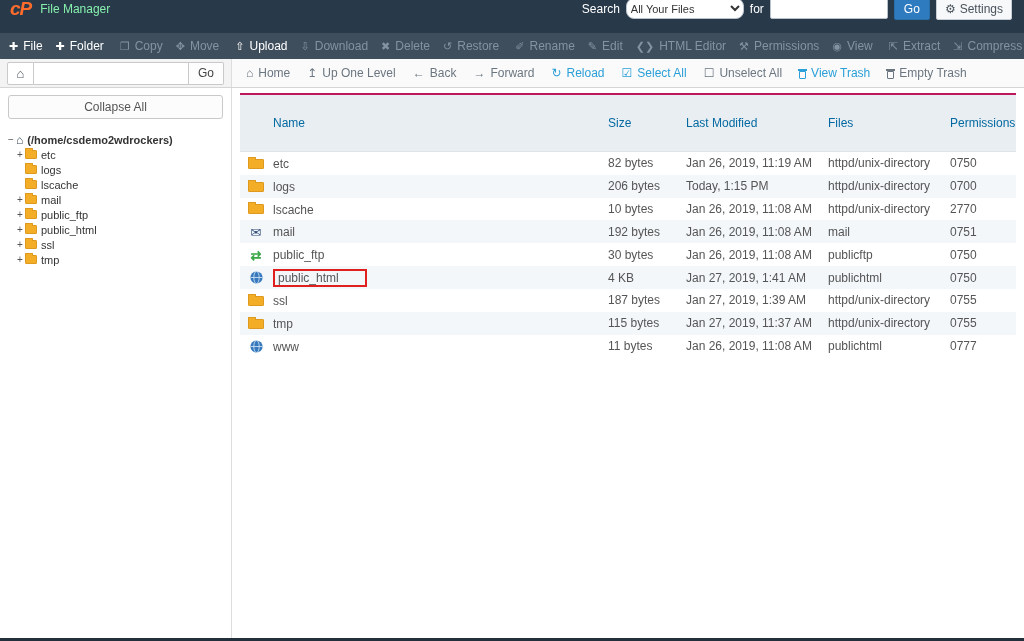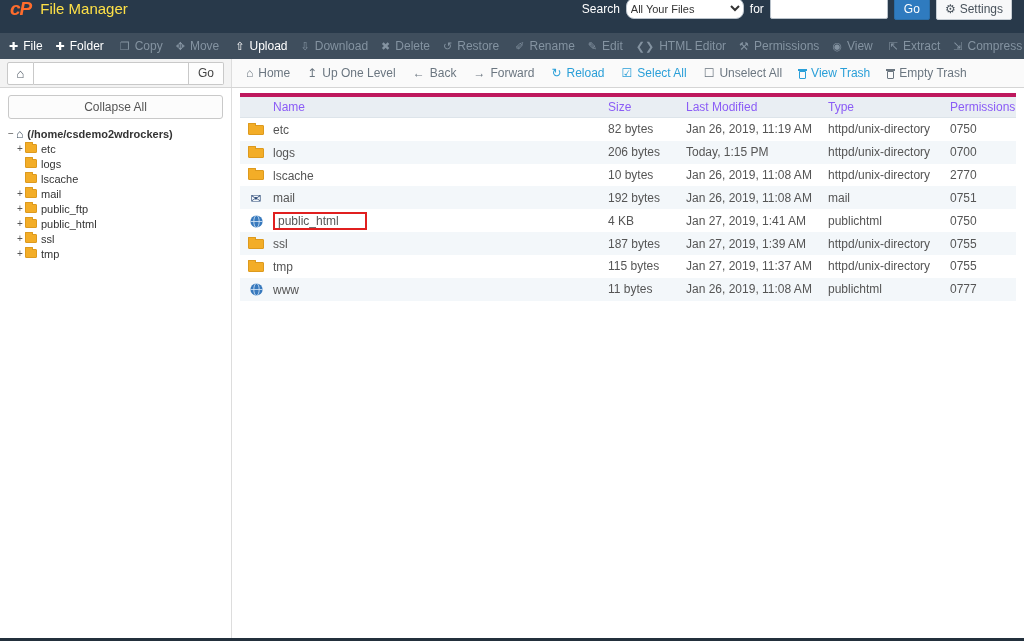--- a/index.html
+++ b/index.html
@@ -5,21 +5,21 @@
 <style>
   *{margin:0;padding:0;box-sizing:border-box}
   html,body{margin:0}
   body{width:1024px;height:641px;position:relative;overflow:hidden;background:#fff;color:#333;
        font-family:"Liberation Sans",sans-serif;font-size:12px}
 
   
   .topbar{height:33px;background:#28394a;display:flex;justify-content:space-between;align-items:center;padding:0 12px 16px 10px}
   .brand{display:flex;align-items:center;gap:9px}
   .logo{color:#ff6c2c;font-weight:700;font-size:19px;font-style:italic;letter-spacing:-1px}
-  .title{color:#fde047;font-size:15px}
+  .title{color:#86efac;font-size:12px}
   .search-area{display:flex;align-items:center;gap:6px;color:#fff;font-size:12px}
   .scope{height:21px;min-width:118px;font-size:11px;border:1px solid #b9c2cb;border-radius:8px;background:#fff;color:#333}
   .search-input{height:21px;width:118px;border:1px solid #b9c2cb;border-radius:2px;padding:0 5px;font-size:12px}
   .btn-go{height:22px;padding:0 9px;background:#2f7bbf;color:#fff;border:1px solid #2a6ea8;border-radius:2px;font-size:12px;cursor:pointer}
   .btn-settings{height:22px;padding:0 8px;background:#f7f8f9;color:#49535c;border:1px solid #c6cdd3;border-radius:2px;font-size:12px;display:flex;align-items:center;gap:4px;cursor:pointer}
 
   
   .toolbar{height:26px;background:#3f4e5d;display:flex;align-items:center;padding:0 9px;gap:16px}
   .tb-group{display:flex;align-items:center;gap:13px}
   .tb-item{display:flex;align-items:center;gap:5px;font-size:12px;cursor:pointer;white-space:nowrap}
@@ -34,34 +34,34 @@
   .path-input{flex:1;min-width:0;height:23px;border:1px solid #c9c9c9;border-left:none;padding:0 4px;font-size:11px}
   .path-go{height:23px;padding:0 9px;background:#fdfdfd;border:1px solid #c9c9c9;border-left:none;border-radius:0 2px 2px 0;font-size:12px;color:#444;cursor:pointer}
   .nav-right{flex:1;background:#fafafa;display:flex;align-items:center;gap:17px;padding:0 14px;font-size:12px}
   .nav-item{display:flex;align-items:center;gap:5px;cursor:pointer;white-space:nowrap}
   .nav-item.gray{color:#6b7680}
   .nav-item.blue{color:#2a9fd8}
 
   
   .body{display:flex;height:550px}
   .sidebar{width:232px;min-width:232px;border-right:1px solid #ddd;padding-top:6px;background:#fff}
-  .collapse-all{display:block;margin:1px 8px 1px;width:calc(100% - 16px);height:24px;background:#fcfcfc;border:1px solid #c9c9c9;border-radius:3px;color:#555;font-size:12px;cursor:pointer}
+  .collapse-all{display:block;margin:1px 8px 7px;width:calc(100% - 16px);height:24px;background:#fcfcfc;border:1px solid #c9c9c9;border-radius:3px;color:#555;font-size:12px;cursor:pointer}
   .tree{padding:6px 6px;font-size:11px;color:#333}
   .tree-row{display:flex;align-items:center;height:15px;cursor:pointer}
   .tree-row.child{padding-left:9px}
   .toggle{width:10px;min-width:10px;color:#555;font-size:10px;text-align:center}
   .tree-label{margin-left:4px;white-space:nowrap}
   .root-label{font-weight:bold}
   .tree-row .home-icon{color:#394a5a;font-size:12px}
 
   
   .content{flex:1;padding:5px 8px;overflow:hidden;background:#fff}
   .ftable{width:100%;border-collapse:collapse;font-size:12px;table-layout:fixed}
   .c-size{width:78px}.c-mod{width:142px}.c-type{width:122px}.c-perm{width:72px}
-  .ftable th{background:#e9eef3;color:#8b5cf6;font-weight:normal;text-align:left;padding:3px 6px;cursor:pointer;border-top:4px solid #be185d;border-bottom:1px solid #dde4ea}
+  .ftable th{background:#e9eef3;color:#0369a1;font-weight:normal;text-align:left;padding:21px 6px;cursor:pointer;border-top:2px solid #be185d;border-bottom:1px solid #dde4ea}
   .ftable th.col-name{padding-left:33px}
   .ftable td{padding:4px 6px;color:#555;white-space:nowrap;overflow:hidden}
   .ftable tbody tr{cursor:pointer}
   .ftable tbody tr:nth-child(even){background:#f3f7fa}
   td.col-name{padding-left:8px}
   td .ic{width:16px;margin-right:9px;vertical-align:middle;display:inline-flex;align-items:center;justify-content:center}
   .file-name{vertical-align:middle}
   .file-name.hl{display:inline-block;border:2px solid #e01f1f;padding:0 26px 0 3px;margin:-2px 0}
 
   
@@ -282,21 +282,21 @@
             <col class="c-size">
             <col class="c-mod">
             <col class="c-type">
             <col class="c-perm">
           </colgroup>
         <thead>
           <tr>
             <th class="col-name">Name</th>
             <th>Size</th>
             <th>Last Modified</th>
-            <th>Type</th>
+            <th>Files</th>
             <th>Permissions</th>
           </tr>
         </thead>
         <tbody>
             <tr>
               <td class="col-name"><span class="ic folder-icon css-folder"></span><span class="file-name">etc</span></td>
               <td class="col-size">82 bytes</td>
               <td class="col-mod">Jan 26, 2019, 11:19 AM</td>
               <td class="col-type">httpd/unix-directory</td>
               <td class="col-perm">0750</td>
@@ -314,20 +314,27 @@
               <td class="col-mod">Jan 26, 2019, 11:08 AM</td>
               <td class="col-type">httpd/unix-directory</td>
               <td class="col-perm">2770</td>
             </tr>
             <tr>
               <td class="col-name"><span class="ic mail-icon">✉</span><span class="file-name">mail</span></td>
               <td class="col-size">192 bytes</td>
               <td class="col-mod">Jan 26, 2019, 11:08 AM</td>
               <td class="col-type">mail</td>
               <td class="col-perm">0751</td>
+            </tr>
+            <tr>
+              <td class="col-name"><span class="ic ftp-icon">⇄</span><span class="file-name">public_ftp</span></td>
+              <td class="col-size">30 bytes</td>
+              <td class="col-mod">Jan 26, 2019, 11:08 AM</td>
+              <td class="col-type">publicftp</td>
+              <td class="col-perm">0750</td>
             </tr>
             <tr>
               <td class="col-name"><span class="ic globe-icon">
                   <svg width="13" height="13" viewBox="0 0 16 16">
                     <circle cx="8" cy="8" r="7.5" fill="#3779bd"></circle>
                     <ellipse cx="8" cy="8" rx="3.3" ry="7.5" fill="none" stroke="#d8e8f7" stroke-width="1"></ellipse>
                     <line x1="0.5" y1="8" x2="15.5" y2="8" stroke="#d8e8f7" stroke-width="1"></line>
                   </svg>
                 </span><span class="file-name hl">public_html</span></td>
               <td class="col-size">4 KB</td>

